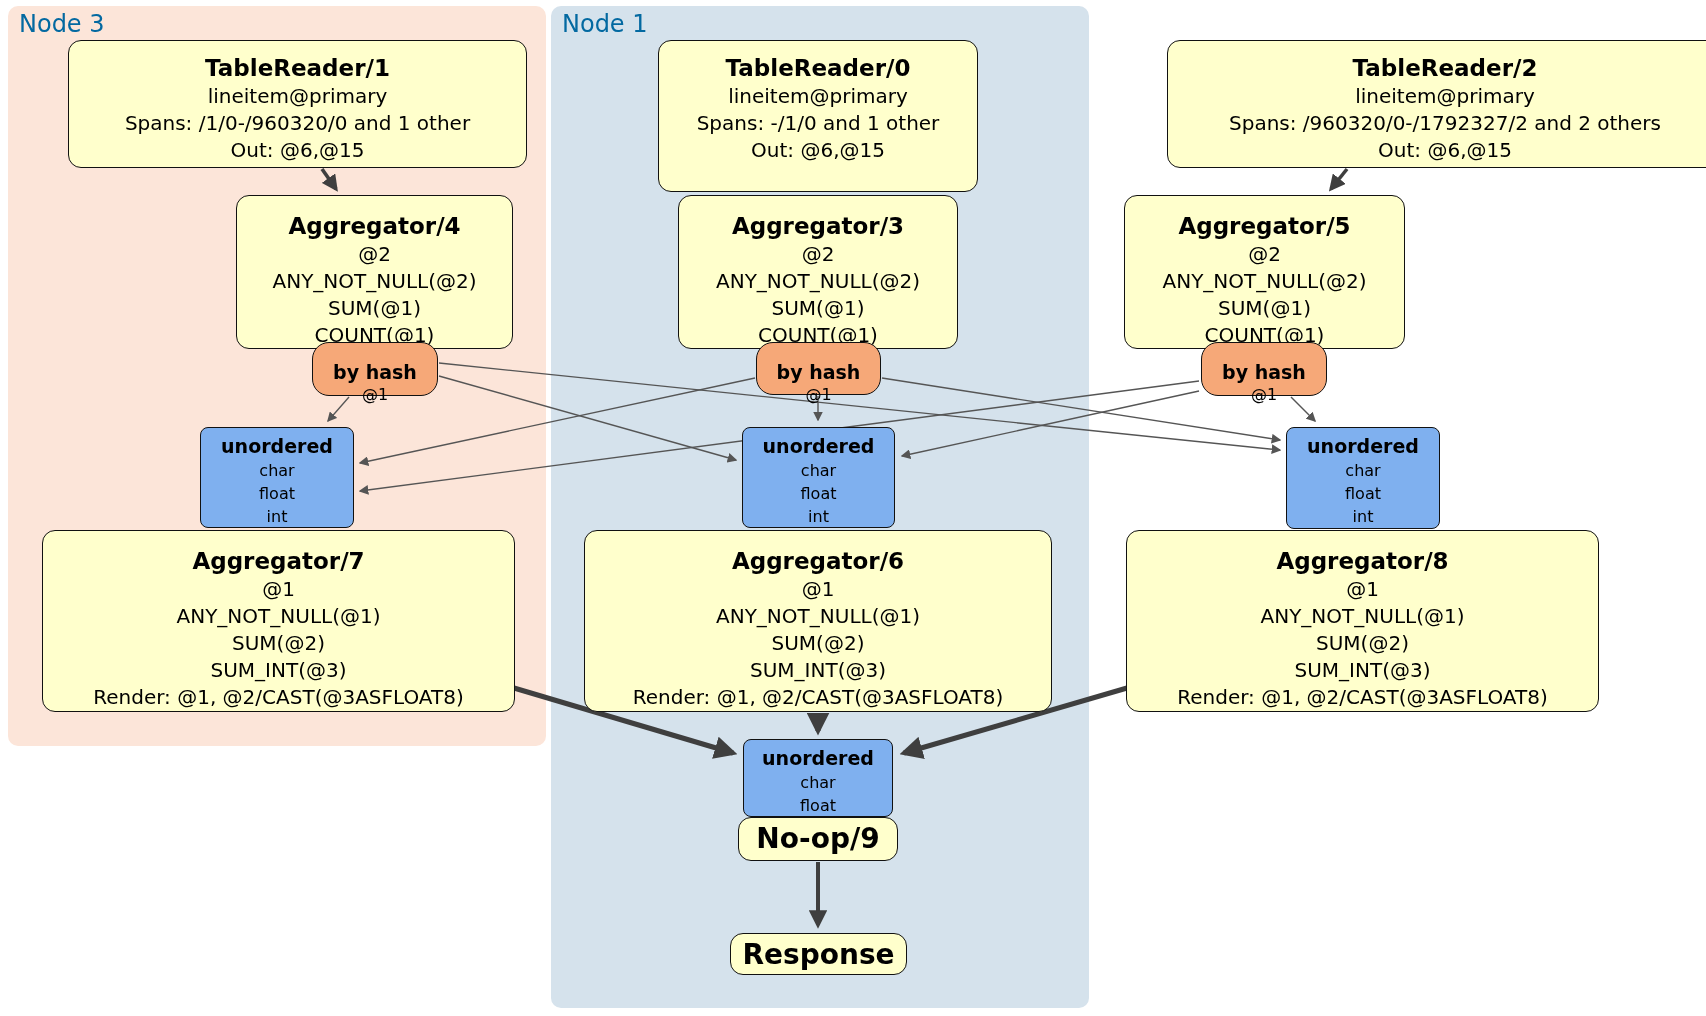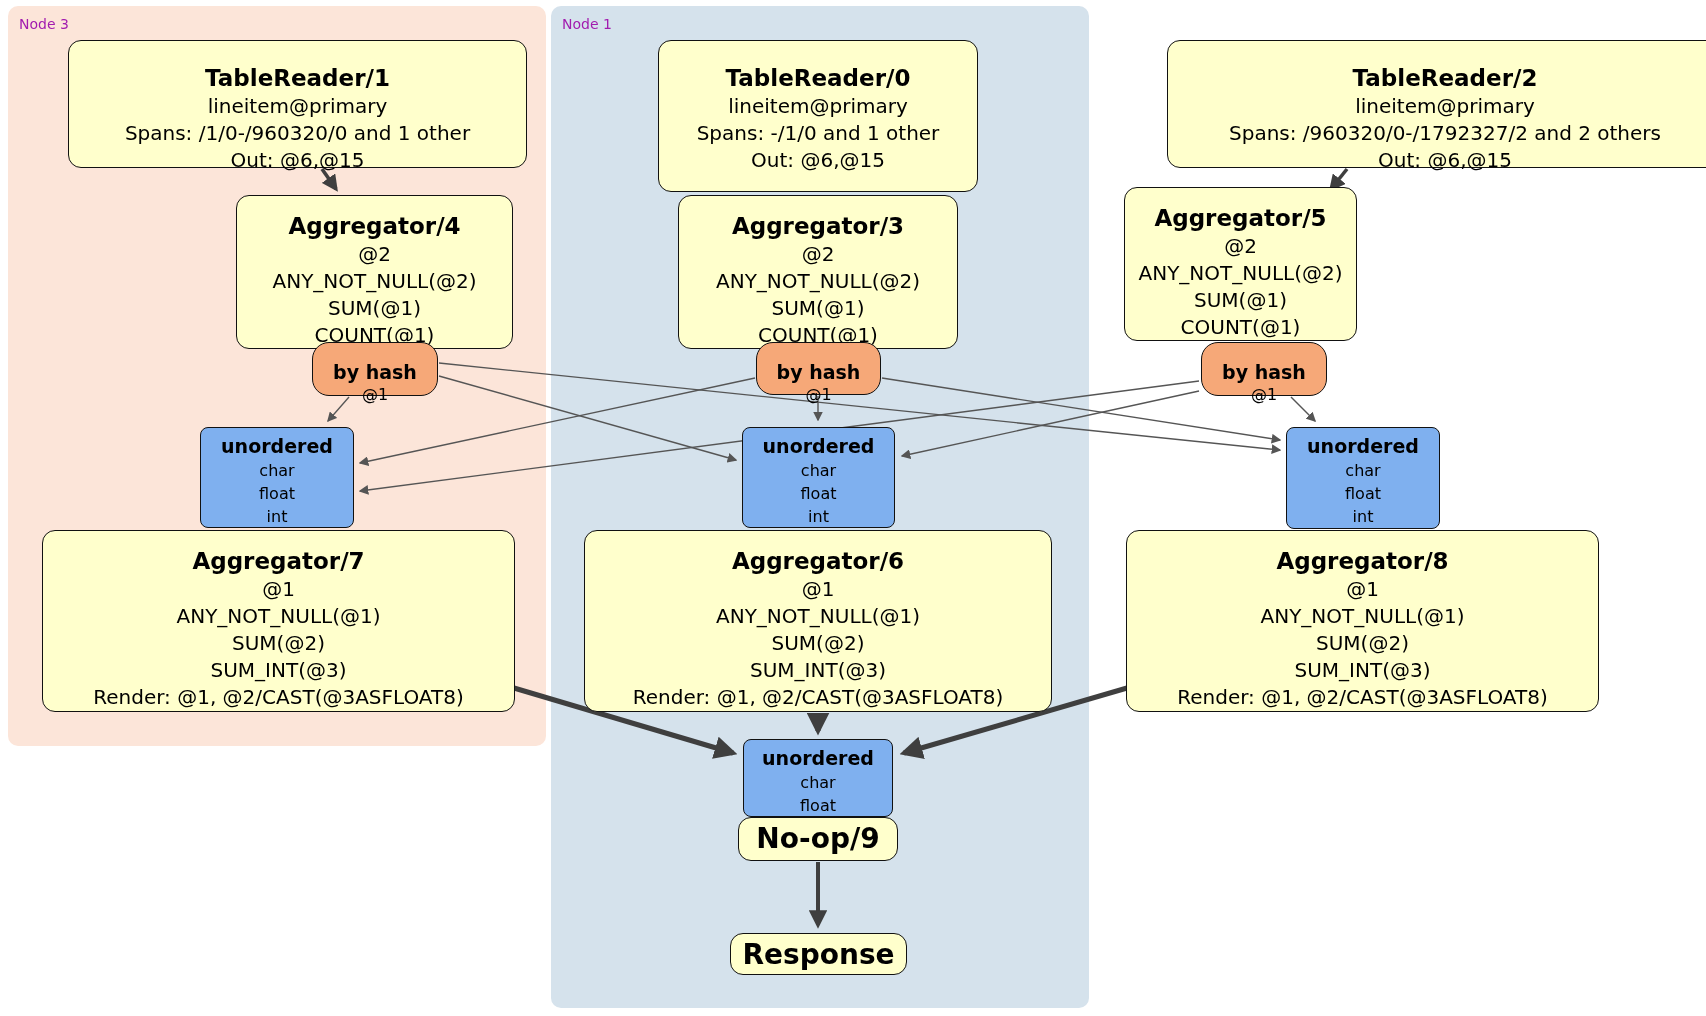--- a/index.html
+++ b/index.html
@@ -1,32 +1,32 @@
 <!DOCTYPE html>
 <html style="--canvas_bg: #ffffff; --node3_bg: #fce5d9; --node1_bg: #d5e2ec; --node2_bg: #ebf1fa; --processor_bg: #ffffcc; --router_bg: #f6a878; --sync_bg: #7fb0ef; --border: #111111; --edge_thin: #555555; --edge_thick: #3f3f3f;"><head>
 <meta charset="utf-8">
 <style>
   html,body{margin:0;padding:0;background:#fff;}
   .canvas{
     position:relative;width:1706px;height:1016px;background:#fff;overflow:hidden;
     font-family:"DejaVu Sans","Liberation Sans",sans-serif;color:#000;
   }
   .region{position:absolute;border-radius:10px;z-index:0;}
-  .region-label{font-size:14px;line-height:22px;padding:7px 0 0 11px;color:#a21caf;}
+  .region-label{font-size:24px;line-height:22px;padding:7px 0 0 11px;color:#0369a1;}
   #rg-node3{left:8px;top:6px;width:538px;height:740px;background:var(--node3_bg);}
   #rg-node1{left:551px;top:6px;width:538px;height:1002px;background:var(--node1_bg);}
   #rg-node2{left:1094px;top:6px;width:604px;height:741px;background:var(--node2_bg);}
   .edges{position:absolute;left:0;top:0;z-index:1;}
   .box{
     position:absolute;box-sizing:border-box;text-align:center;
     background:var(--processor_bg);border:1.6px solid var(--border);border-radius:13px;z-index:2;
   }
   .box .title{font-weight:bold;font-size:23px;line-height:30px;white-space:nowrap;}
   .box .line{font-size:20px;line-height:27px;white-space:nowrap;}
-  .proc{padding-top:22px;}
+  .proc{padding-top:12px;}
   .agg{padding-top:15px;}
   .router{
     background:var(--router_bg);border-radius:17px;z-index:3;padding-top:17px;
   }
   .router .title{font-size:19px;line-height:25px;font-weight:bold;}
   .router .line{font-size:16px;line-height:20px;}
   .sync{
     background:var(--sync_bg);border-radius:8px;z-index:2;padding-top:5px;
   }
   .sync .title{font-size:19px;line-height:26px;font-weight:bold;}
@@ -149,21 +149,21 @@
   <div class="box terminal" style="left:730px;top:933px;width:177px;height:42px;">
     <div class="title">Response</div>
   </div>
 
   <div class="box proc" style="left:1167px;top:40px;width:556px;height:128px;">
     <div class="title">TableReader/2</div>
     <div class="line">lineitem@primary</div>
     <div class="line">Spans: /960320/0-/1792327/2 and 2 others</div>
     <div class="line">Out: @6,@15</div>
   </div>
-  <div class="box agg" style="left:1124px;top:187px;width:233px;height:154px;">
+  <div class="box agg" style="left:1124px;top:195px;width:281px;height:154px;">
     <div class="title">Aggregator/5</div>
     <div class="line">@2</div>
     <div class="line">ANY_NOT_NULL(@2)</div>
     <div class="line">SUM(@1)</div>
     <div class="line">COUNT(@1)</div>
   </div>
   <div class="box router" style="left:1201px;top:342px;width:126px;height:54px;">
     <div class="title">by hash</div>
     <div class="line">@1</div>
   </div>

